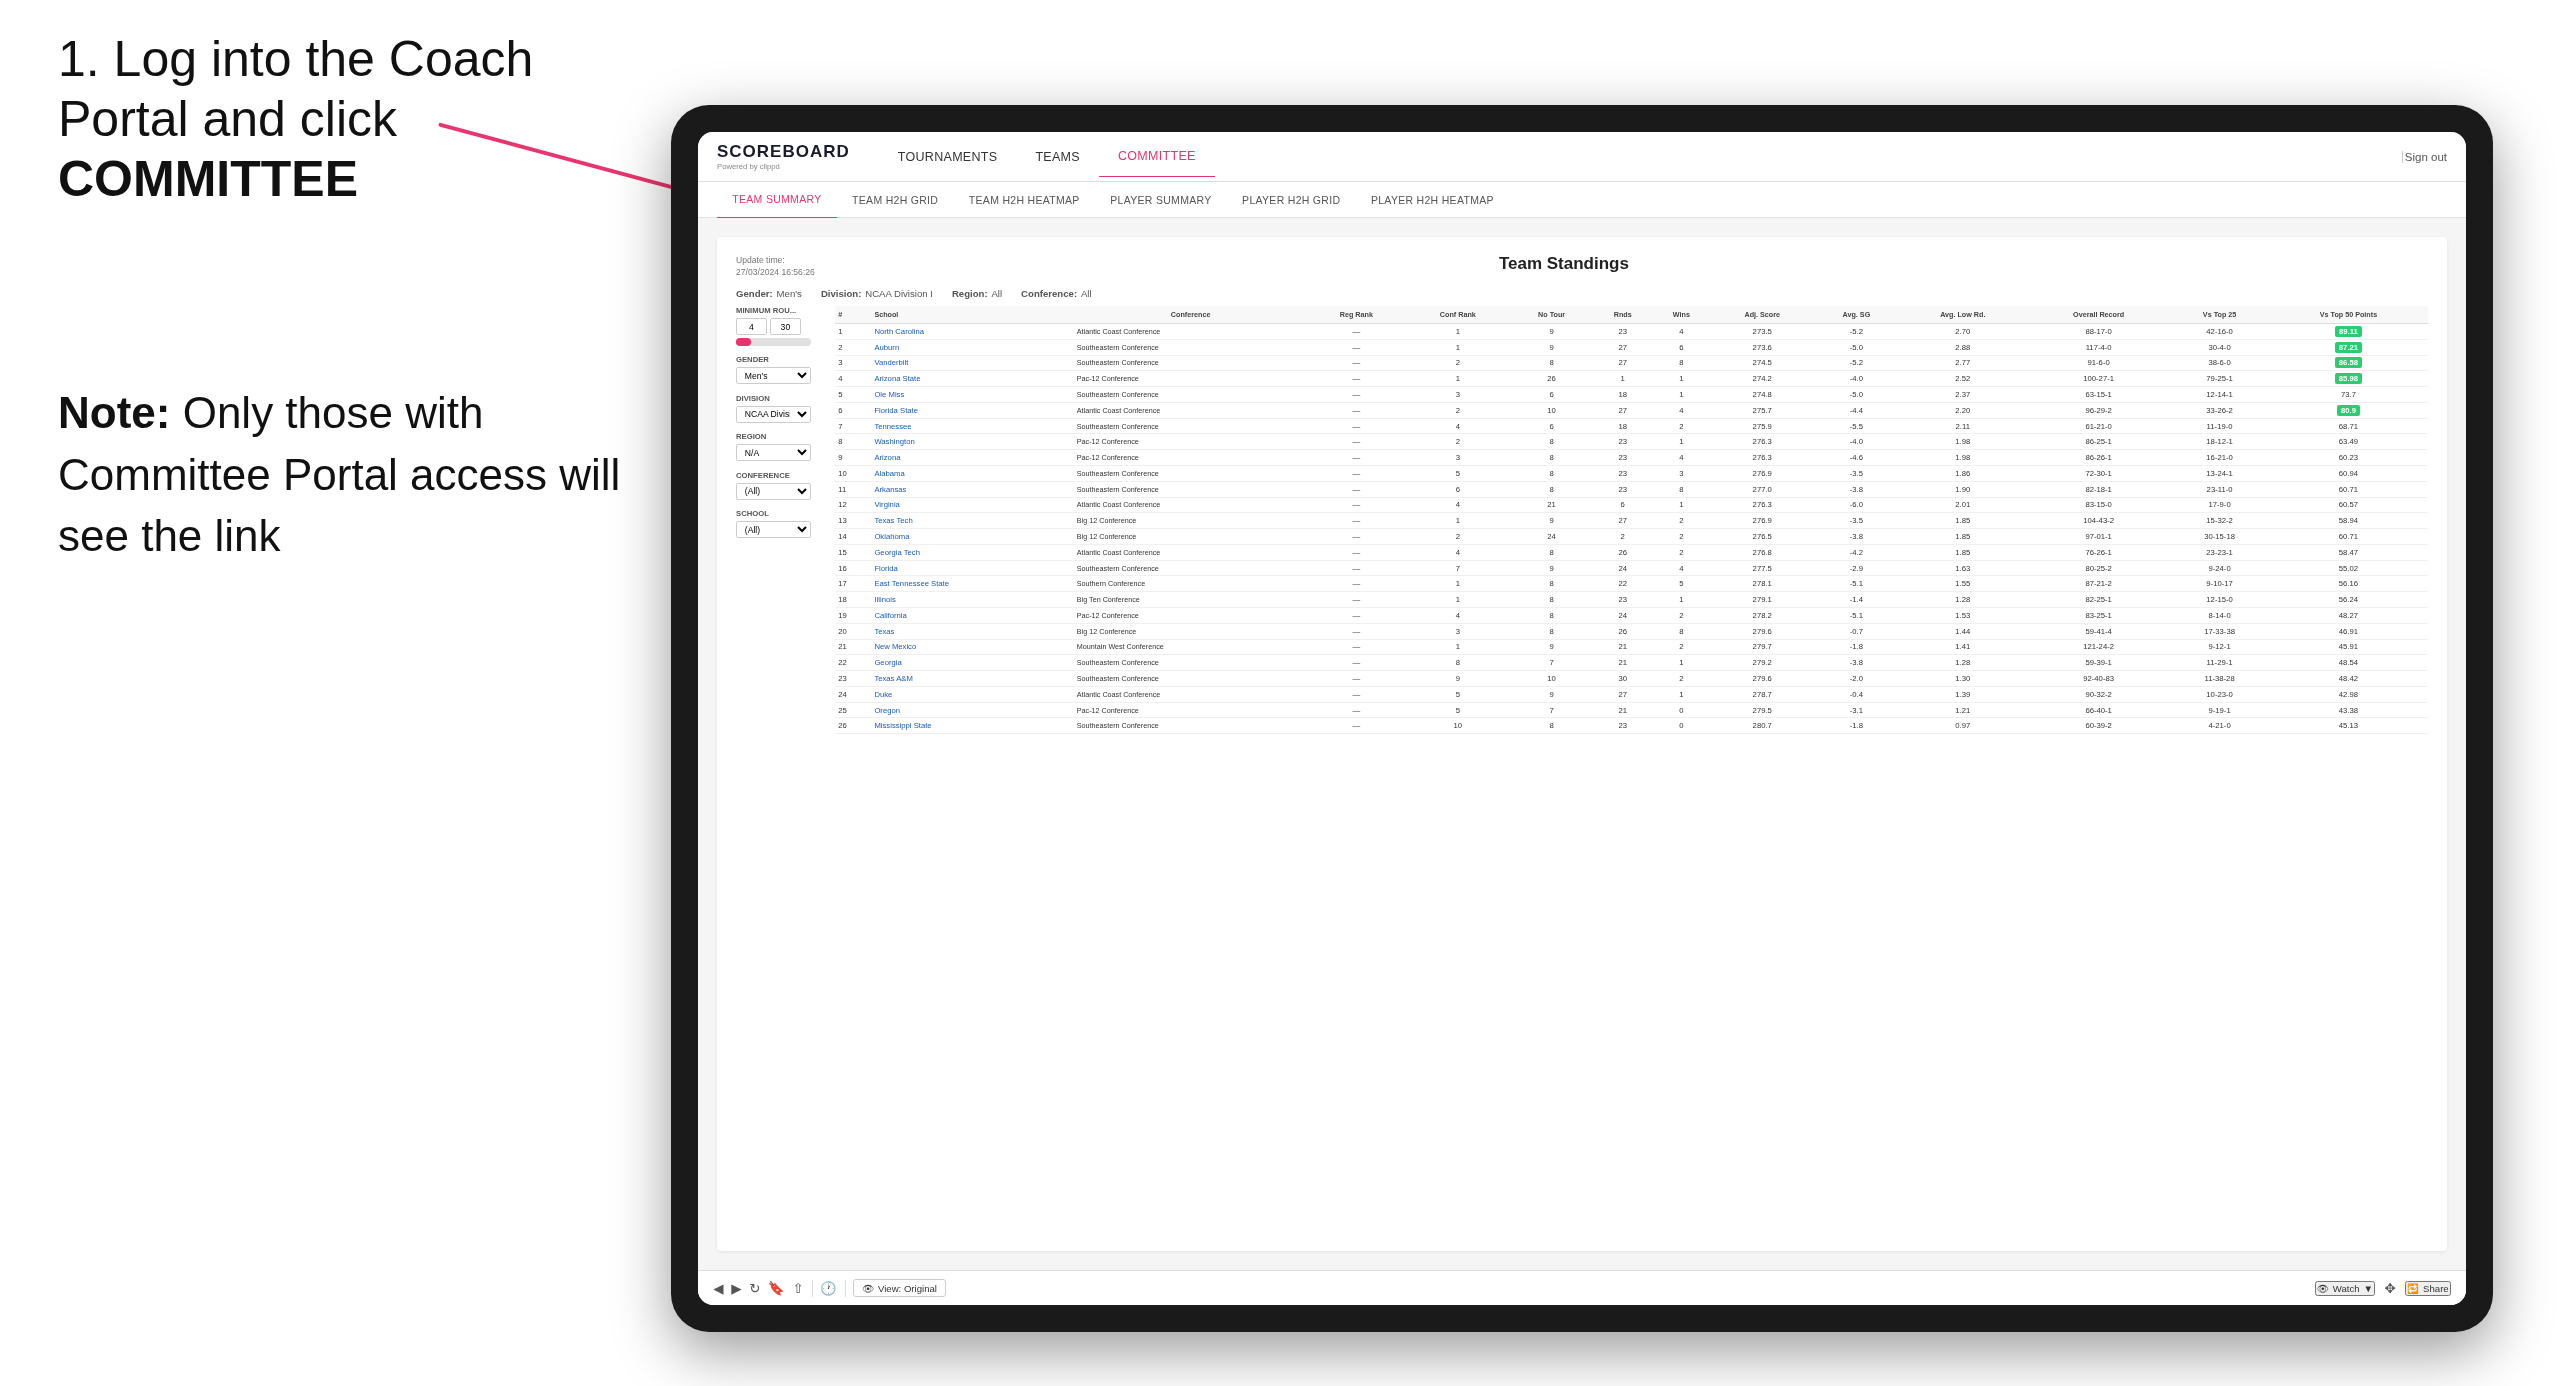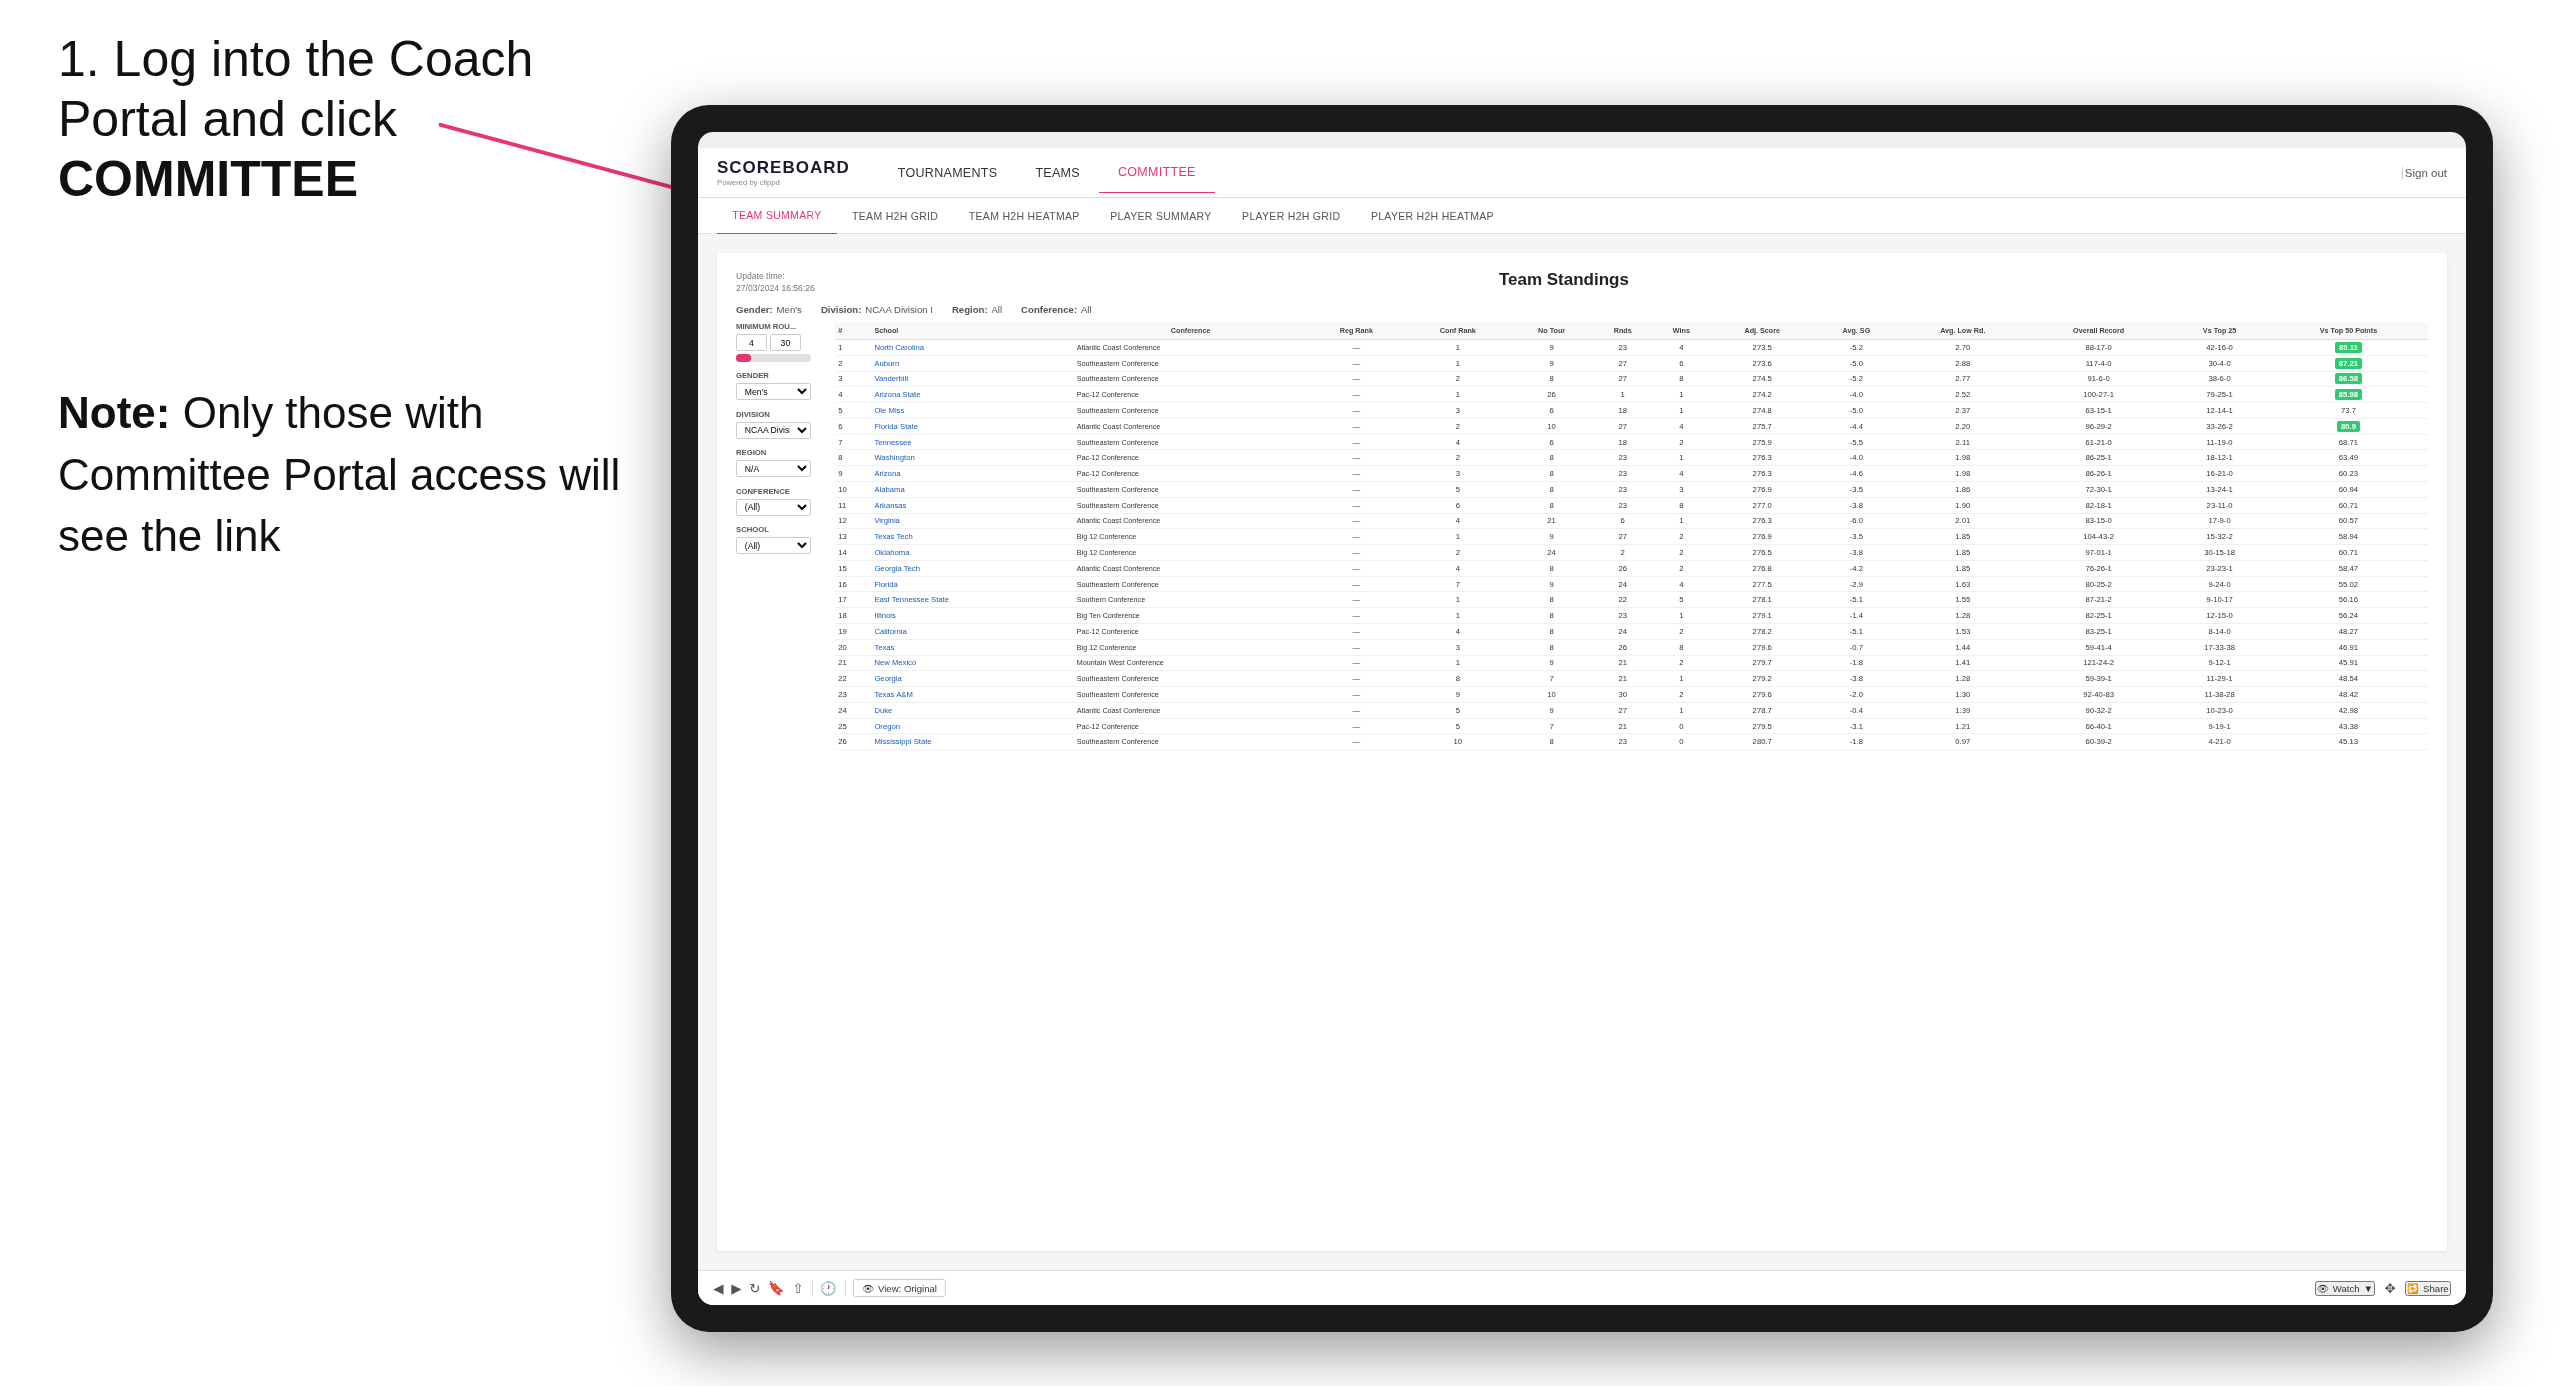--- a/index.html
+++ b/index.html
@@ -78,21 +78,20 @@
 
     
     .scoreboard-nav {
       background: #fff;
       border-bottom: 1px solid #ddd;
       padding: 0 19px;
       display: flex;
       align-items: center;
       height: 50px;
       flex-shrink: 0;
-      margin-top: 16px;
     }
 
     .scoreboard-logo {
       display: flex;
       flex-direction: column;
       margin-right: 29px;
     }
 
     .logo-title {
       font-size: 17px;

